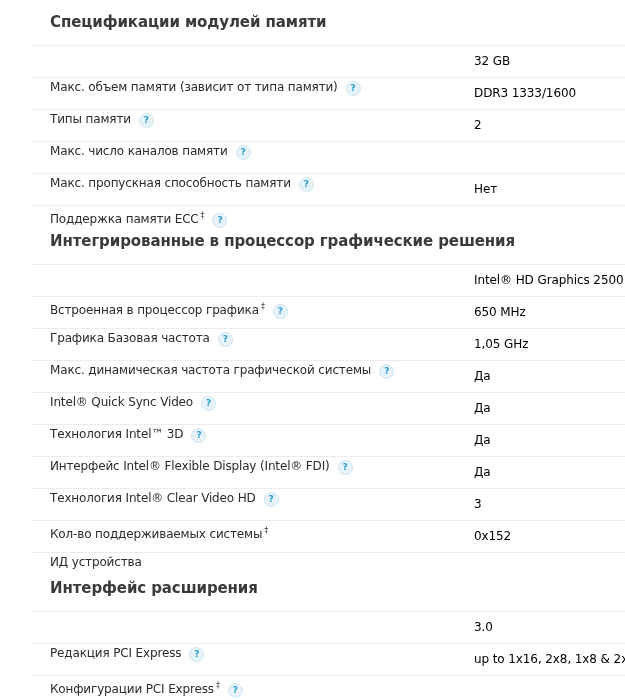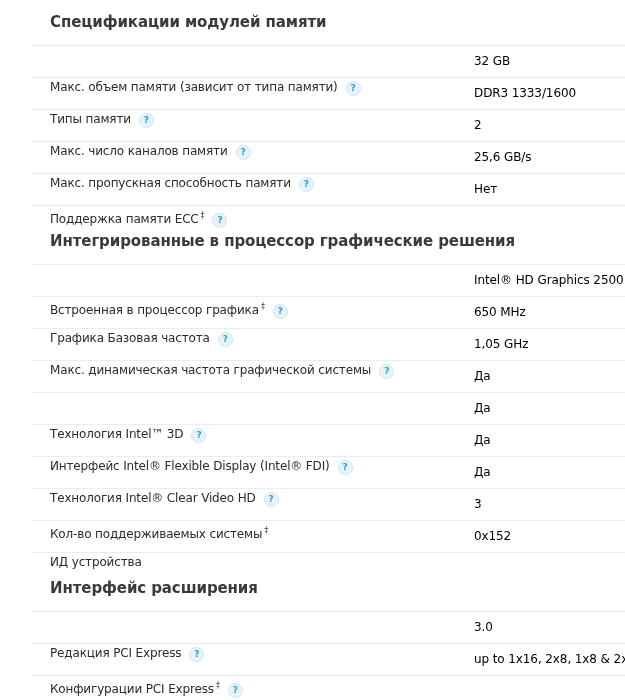--- a/index.html
+++ b/index.html
@@ -72,21 +72,20 @@
   <div class="row">
     <span class="label"><span>Типы памяти</span><span class="help">?</span></span>
     <span class="value">DDR3 1333/1600</span>
   </div>
   <div class="row">
     <span class="label"><span>Макс. число каналов памяти</span><span class="help">?</span></span>
     <span class="value">2</span>
   </div>
   <div class="row">
     <span class="label"><span>Макс. пропускная способность памяти</span><span class="help">?</span></span>
-    <span class="value">25,6 GB/s</span>
   </div>
   <div class="row">
     <span class="label"><span>Поддержка памяти ECC</span><span class="dagger">‡</span><span class="help">?</span></span>
     <span class="value">Нет</span>
   </div>
 </div>
 
 <div class="section" style="top:219px;">
   <div class="section-title">Интегрированные в процессор графические решения</div>
   <div class="row">
@@ -95,20 +94,21 @@
   </div>
   <div class="row">
     <span class="label"><span>Графика Базовая частота</span><span class="help">?</span></span>
     <span class="value">650 MHz</span>
   </div>
   <div class="row">
     <span class="label"><span>Макс. динамическая частота графической системы</span><span class="help">?</span></span>
     <span class="value">1,05 GHz</span>
   </div>
   <div class="row">
+    <span class="label"><span>Intel® Quick Sync Video</span><span class="help">?</span></span>
     <span class="value">Да</span>
   </div>
   <div class="row">
     <span class="label"><span>Технология Intel™ 3D</span><span class="help">?</span></span>
     <span class="value">Да</span>
   </div>
   <div class="row">
     <span class="label"><span>Интерфейс Intel® Flexible Display (Intel® FDI)</span><span class="help">?</span></span>
     <span class="value">Да</span>
   </div>

